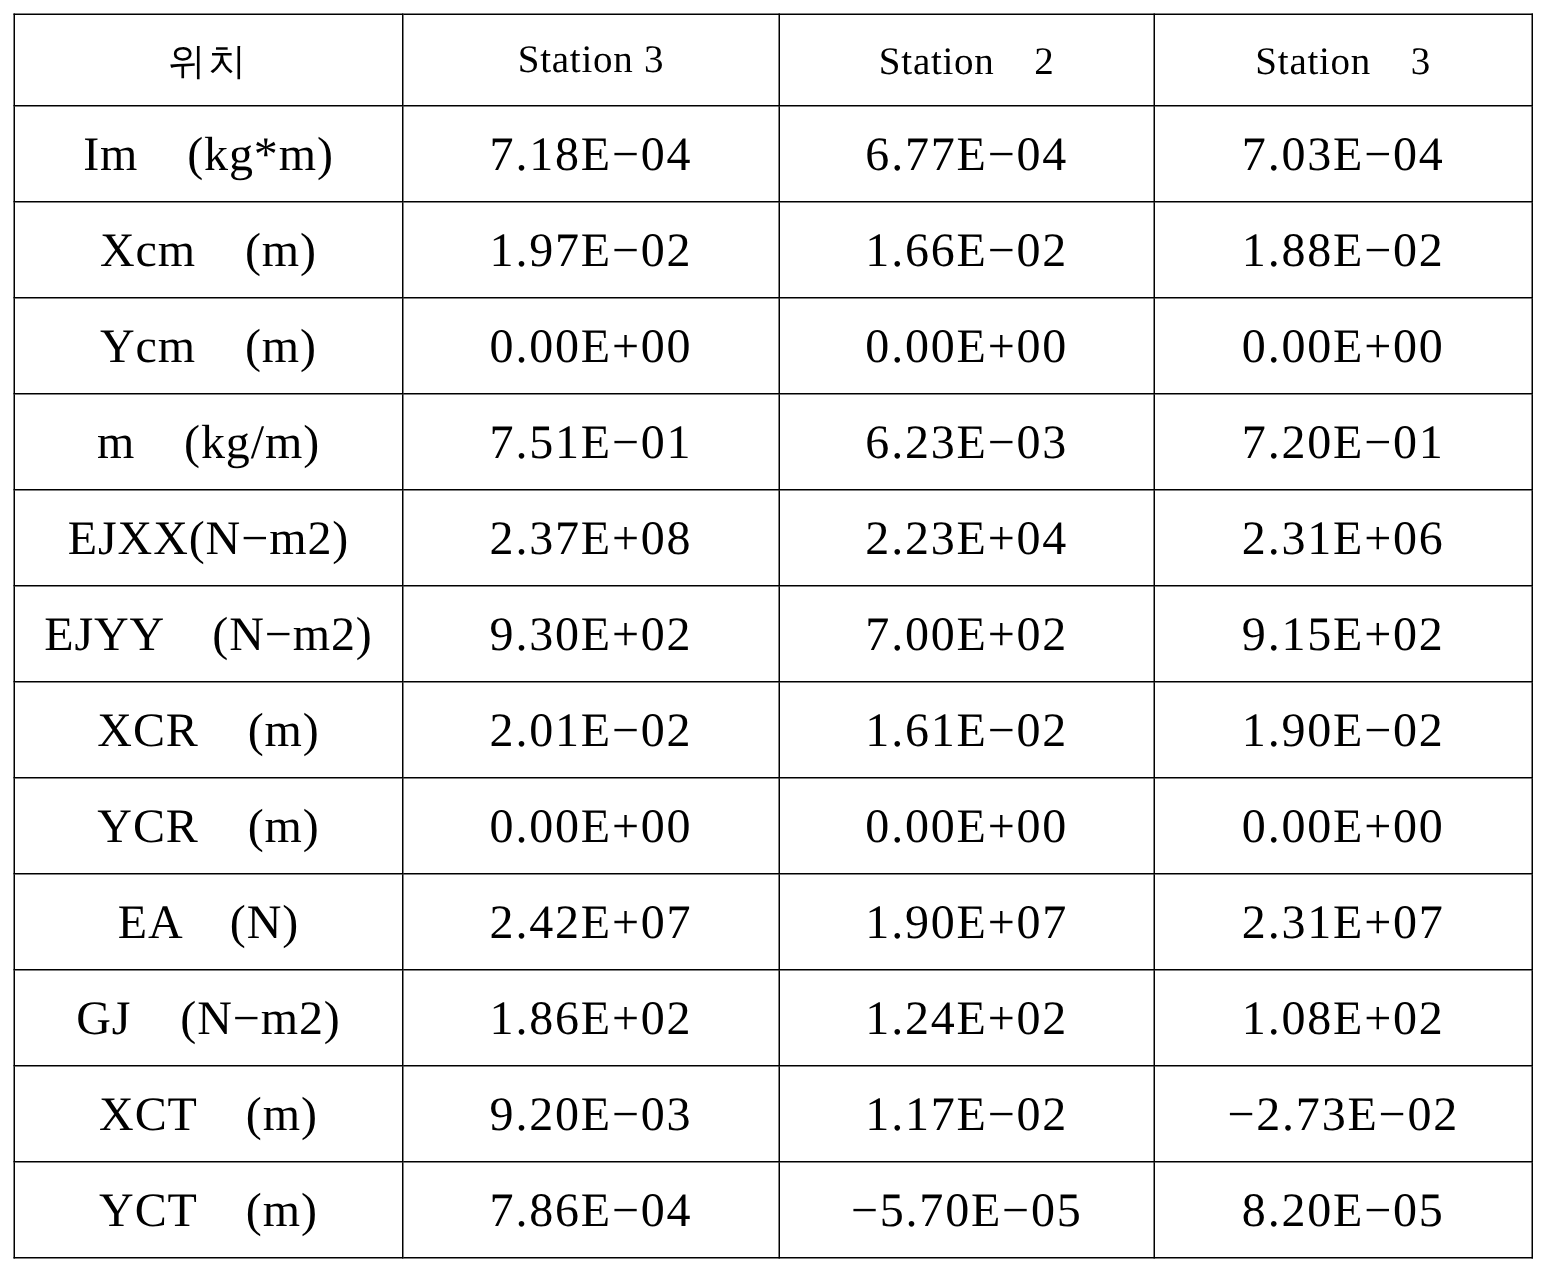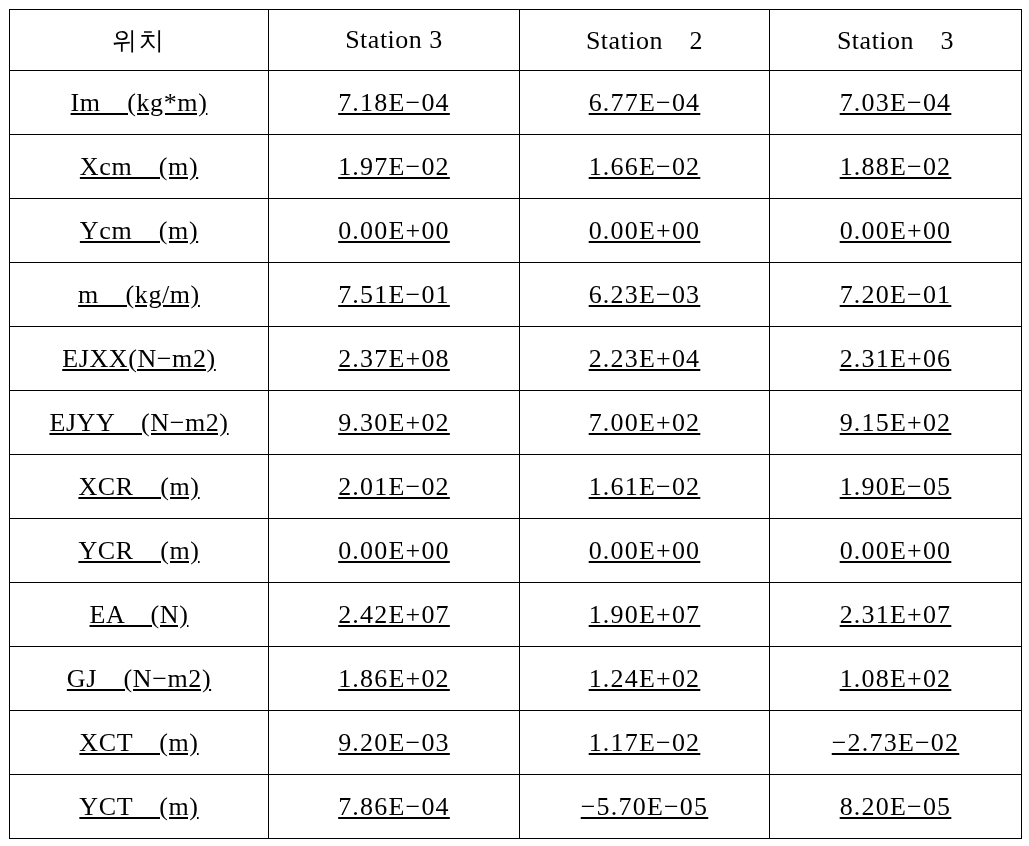--- a/index.html
+++ b/index.html
@@ -49,22 +49,21 @@
     font-size: 26px;
     letter-spacing: 0.5px;
   }
   #property-table thead th.header-label {
     font-family: "DejaVu Sans", "Liberation Sans", sans-serif;
     font-size: 25px;
     letter-spacing: 2px;
   }
   #property-table tbody td {
     height: 63px;
-    font-size: 26px;
-    text-decoration: underline;
+    font-size: 32px;
   }
   #property-table tbody td.row-label {
     letter-spacing: 0.6px;
   }
   #property-table tbody td.value-cell {
     letter-spacing: 1.2px;
   }
 </style>
 </head>
 <body>
@@ -119,21 +118,21 @@
         <tr>
           <td class="row-label">EJYY　(N−m2)</td>
           <td class="value-cell">9.30E+02</td>
           <td class="value-cell">7.00E+02</td>
           <td class="value-cell">9.15E+02</td>
         </tr>
         <tr>
           <td class="row-label">XCR　(m)</td>
           <td class="value-cell">2.01E−02</td>
           <td class="value-cell">1.61E−02</td>
-          <td class="value-cell">1.90E−05</td>
+          <td class="value-cell">1.90E−02</td>
         </tr>
         <tr>
           <td class="row-label">YCR　(m)</td>
           <td class="value-cell">0.00E+00</td>
           <td class="value-cell">0.00E+00</td>
           <td class="value-cell">0.00E+00</td>
         </tr>
         <tr>
           <td class="row-label">EA　(N)</td>
           <td class="value-cell">2.42E+07</td>

